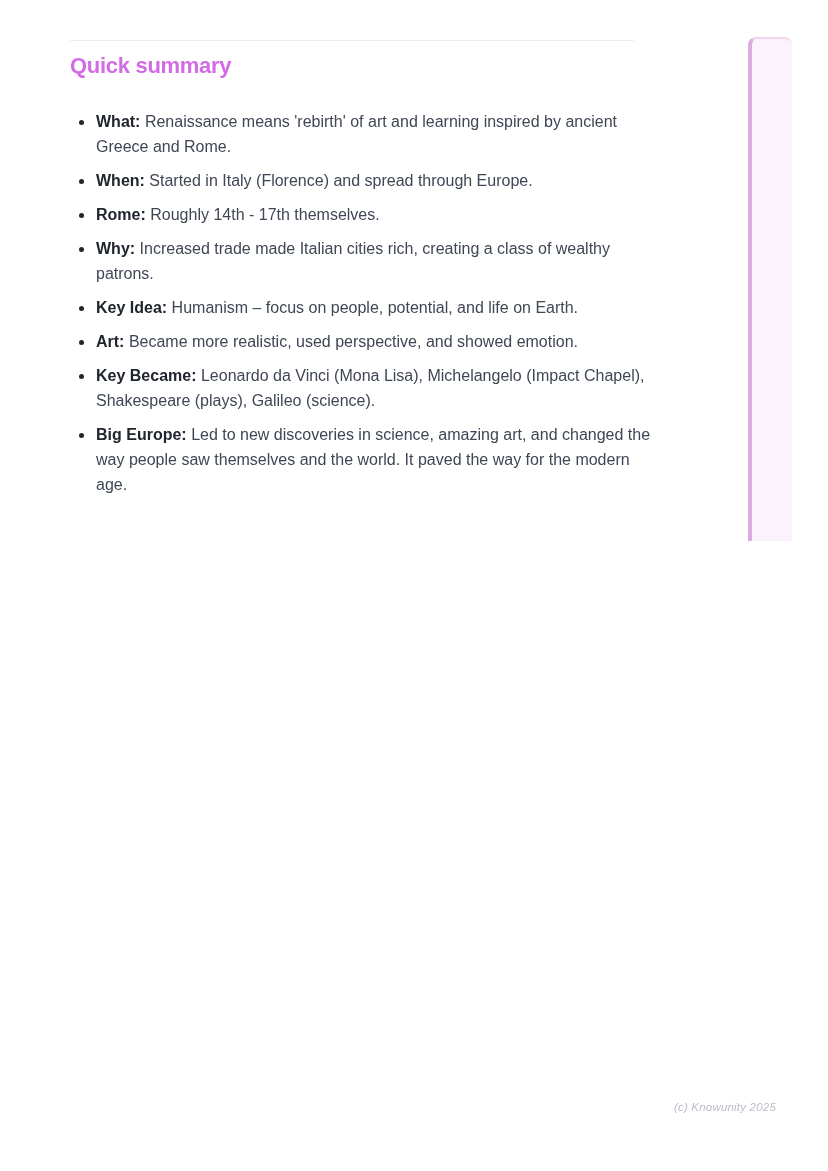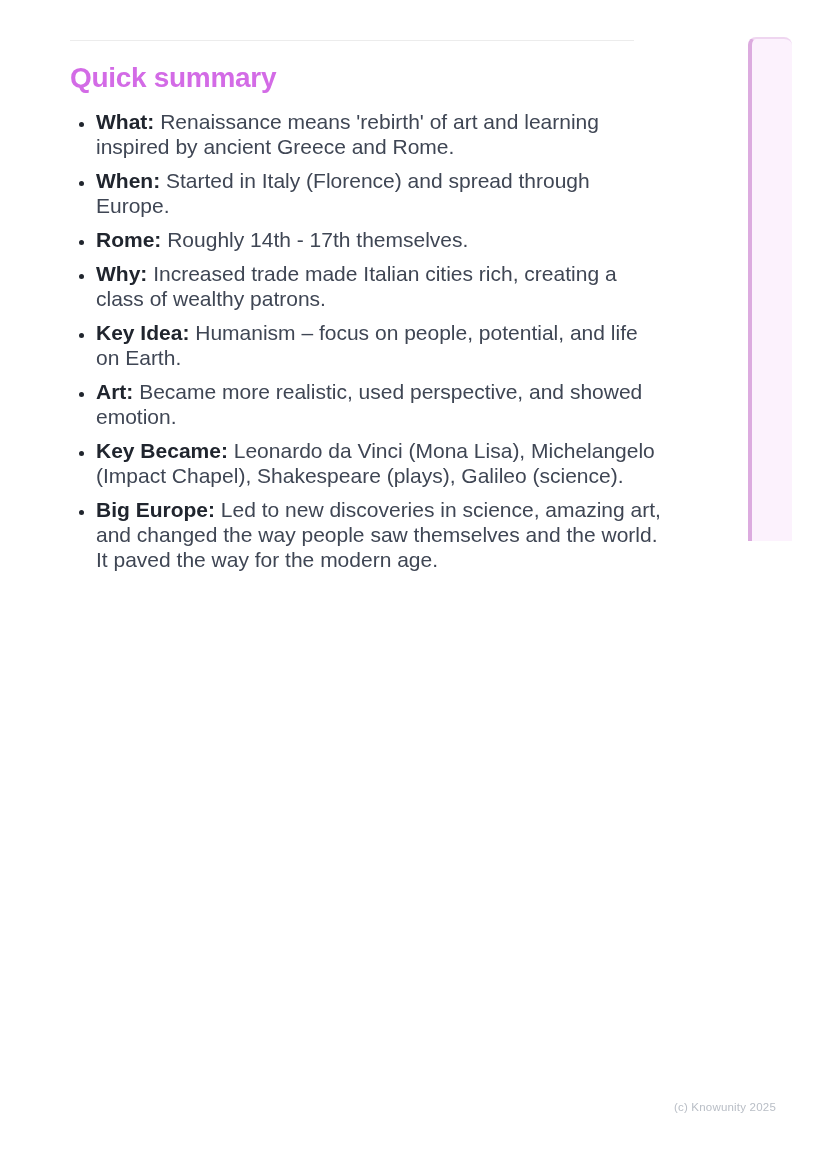--- a/index.html
+++ b/index.html
@@ -16,38 +16,38 @@
     left: 70px;
     top: 40px;
     width: 564px;
     border: none;
     border-top: 1px solid #ececec;
     margin: 0;
   }
   .heading {
     position: absolute;
     left: 70px;
-    top: 62px;
+    top: 53px;
     margin: 0;
-    font-size: 28px;
+    font-size: 22px;
     font-weight: 700;
     letter-spacing: -0.3px;
     color: #d36be6;
   }
   .summary-list {
     position: absolute;
     left: 70px;
     top: 109px;
     width: 566px;
     margin: 0;
     padding: 0 0 0 25px;
     list-style: disc outside;
   }
   .summary-item {
-    font-size: 21px;
+    font-size: 16px;
     line-height: 25px;
     color: #3f4654;
     margin-bottom: 9px;
     padding-left: 1px;
   }
   .summary-item::marker {
     color: #20252e;
     font-size: 15px;
   }
   .item-label {
@@ -68,20 +68,21 @@
   }
   .footer {
     position: absolute;
     left: 0;
     top: 1101px;
     width: 776px;
     text-align: right;
     font-size: 11.5px;
     letter-spacing: 0.2px;
     color: #b9bec6;
+    font-style: italic;
   }
 </style>
 </head>
 <body>
 
 <div class="page">
   <hr class="divider">
   <h1 class="heading">Quick summary</h1>
   <ul class="summary-list" id="summary-list">
   <li class="summary-item"><span class="item-label">What:</span> <span class="item-text">Renaissance means 'rebirth' of art and learning inspired by ancient Greece and Rome.</span></li>

